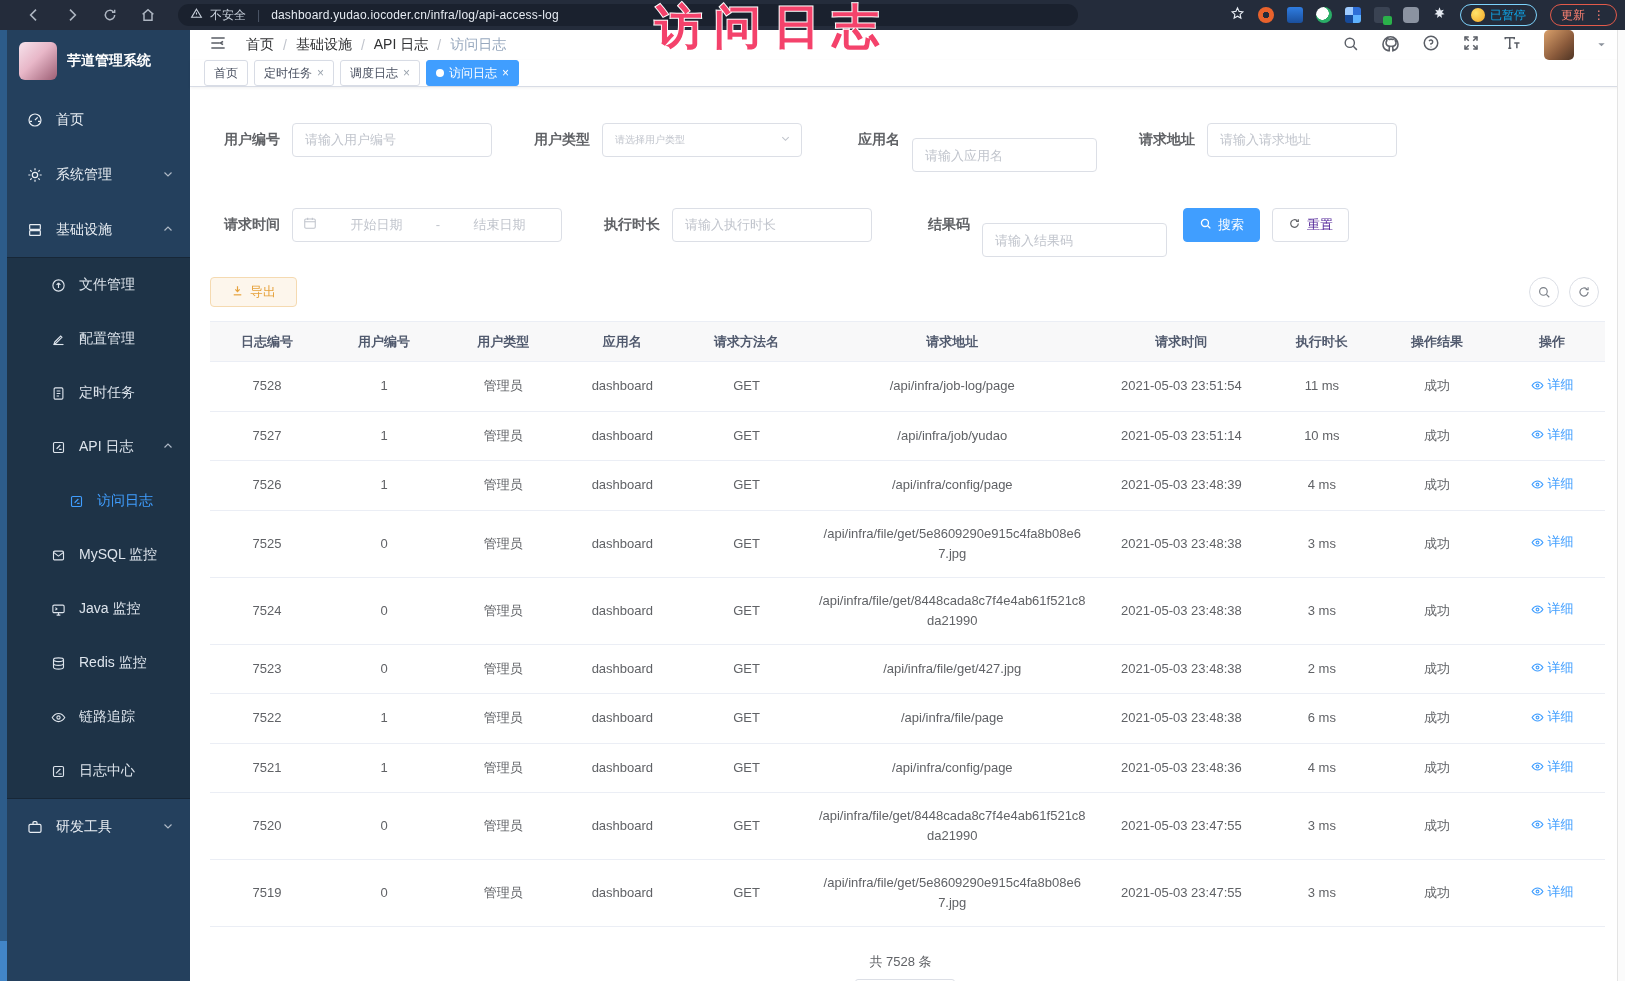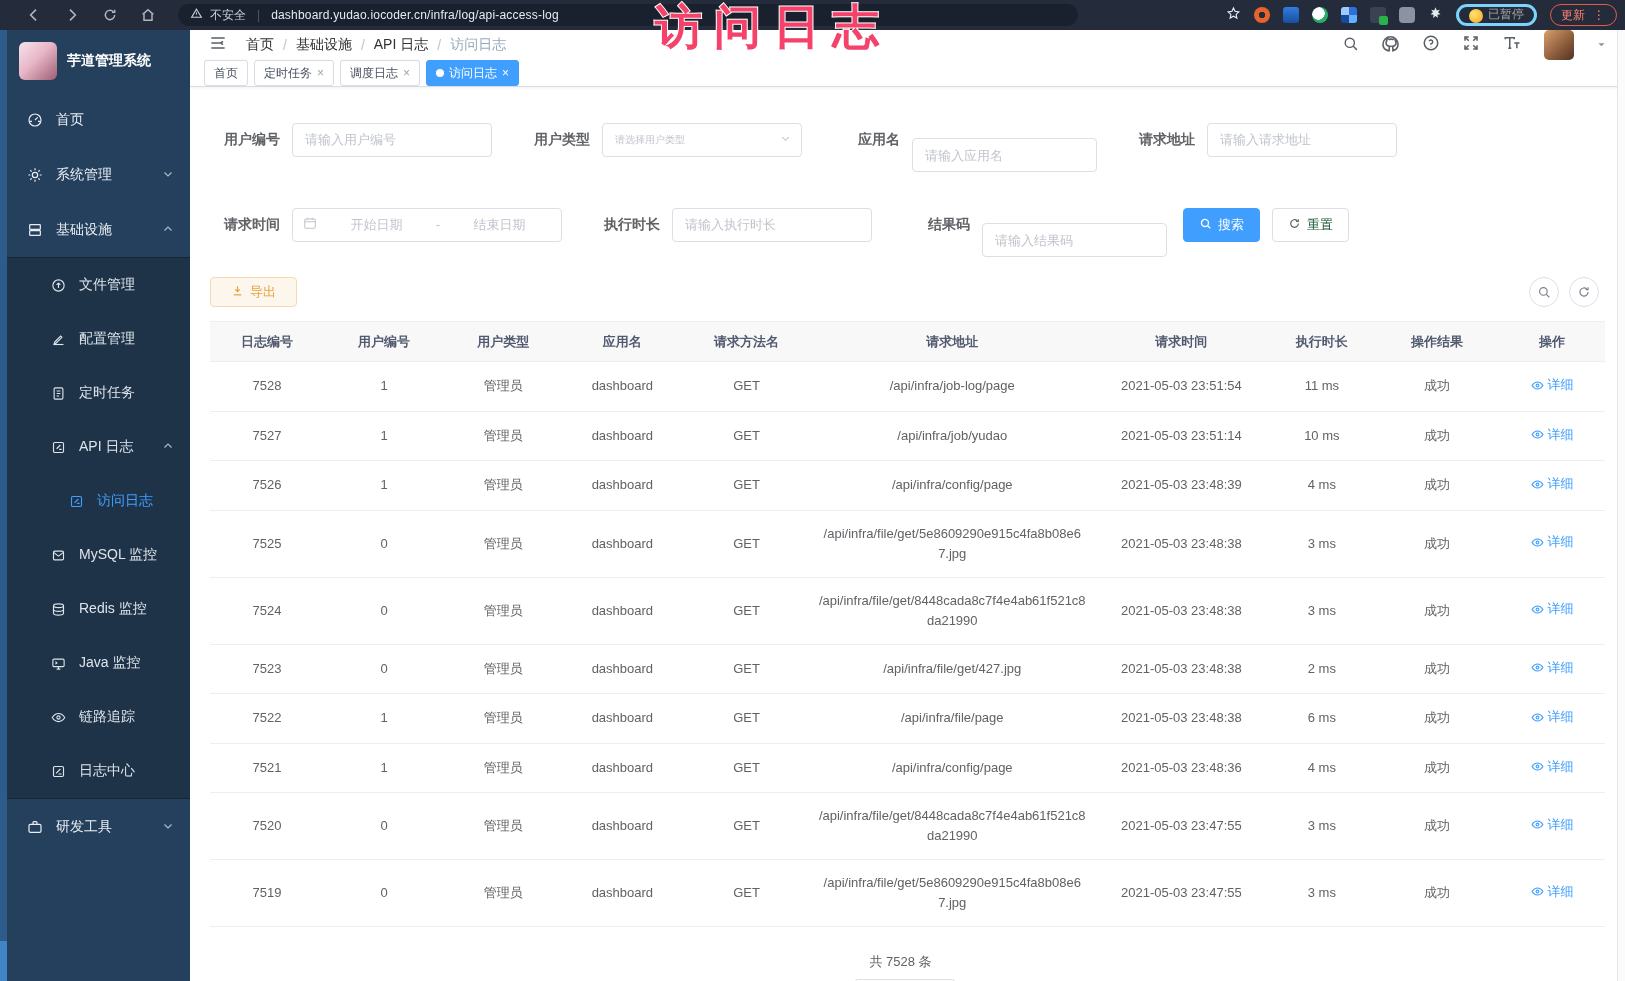--- a/index.html
+++ b/index.html
@@ -11,21 +11,21 @@
   .browser-bar { height:30px; background:#242c3b; display:flex; align-items:center; padding:0 8px; position:relative; z-index:5; }
   .bnav { display:flex; align-items:center; gap:22px; margin:0 6px 0 18px; }
   .bnav svg { display:block; }
   .address-bar { margin-left:16px; width:900px; height:22px; background:#1a212e; border-radius:11px;
     display:flex; align-items:center; padding:0 12px; gap:7px; color:#c9d1dc; font-size:12px; }
   .addr-sep { color:#4c5768; margin:0 4px; }
   .addr-url { color:#e6ebf2; letter-spacing:.2px; }
   .b-right { margin-left:auto; display:flex; align-items:center; gap:13px; }
   .ext { width:16px; height:16px; border-radius:50%; display:inline-block; }
   .pill { display:flex; align-items:center; gap:5px; height:22px; padding:0 10px; border-radius:12px; font-size:12px; }
-  .pill.paused { border:3px solid #7dd3fc; color:#a3a3a3;align-items:flex-end; }
+  .pill.paused { border:1px solid #7dd3fc; color:#0ea5e9; }
   .pill.update { border:1px solid #e25a4a; color:#ff8272; gap:8px; }
   .emoji-dot { width:14px; height:14px; border-radius:50%; background:radial-gradient(circle at 35% 35%,#ffe26b,#f5a623); }
   .kebab { color:#ff8272; font-size:12px; letter-spacing:1px; }
 
   
   .annotation { position:absolute; left:655px; top:-4px; z-index:50; font-size:47px; font-weight:800;
     letter-spacing:12px; color:#f4426b; -webkit-text-stroke:2px #ffffff; paint-order:stroke fill; }
 
   
   .app { display:flex; height:951px; position:relative; }
@@ -74,21 +74,21 @@
   .el-input { height:34px; border:1px solid #dcdfe6; border-radius:4px; padding:0 12px; font-size:13px; color:#606266;
     outline:none; background:#fff; font-family:inherit; }
   .el-input::placeholder { color:#c0c4cc; }
   .w200 { width:200px; } .w185 { width:185px;margin-top:31px; } .w190 { width:190px; }
   .el-select { width:200px; height:34px; border:1px solid #dcdfe6; border-radius:4px; padding:0 10px 0 12px;
     display:flex; align-items:center; justify-content:space-between; font-size:10px; color:#c0c4cc; background:#fff; cursor:pointer; }
   .daterange { width:270px; height:34px; border:1px solid #dcdfe6; border-radius:4px; display:flex; align-items:center;
     gap:8px; padding:0 10px; font-size:13px; color:#c0c4cc; background:#fff; }
   .daterange .ph { flex:1; text-align:center; }
   .btn { height:34px; display:inline-flex; align-items:center; gap:6px; padding:0 15px; border-radius:4px; font-size:13px;
-    cursor:pointer; border:1px solid #dcdfe6; background:#fff; color:#14532d; font-family:inherit; }
+    cursor:pointer; border:1px solid #dcdfe6; background:#fff; color:#4c1d95; font-family:inherit; }
   .btn.primary { background:#409eff; border-color:#409eff; color:#fff; }
   .btn.reset { margin-left:12px; }
   .toolbar-row { display:flex; align-items:center; margin-bottom:14px; }
   .btn.export { height:30px; padding:0 20px; background:#fdf6ec; border-color:#f5dab1; color:#e6a23c; }
   .tool-right { margin-left:auto; display:flex; align-items:center; gap:10px; padding-right:6px; }
   .circle-btn { width:30px; height:30px; border-radius:50%; border:1px solid #dcdfe6; background:#fff; display:flex;
     align-items:center; justify-content:center; color:#7a7f87; cursor:pointer; }
 
   
   table { width:100%; border-collapse:collapse; font-size:13px; color:#606266; table-layout:fixed; }
@@ -285,36 +285,36 @@
               <svg width="15" height="15" viewBox="0 0 24 24" fill="none" stroke="currentColor" stroke-width="1.8">
                 <rect x="4" y="5" width="16" height="14" rx="2"></rect>
                 <path d="m4 7 8 6 8-6"></path>
               </svg>
             </span>
           <span>MySQL 监控</span>
         </div>
         <div class="menu-item">
           <span class="mi">
               <svg width="15" height="15" viewBox="0 0 24 24" fill="none" stroke="currentColor" stroke-width="1.8">
+                <rect x="3" y="5" width="18" height="12" rx="2"></rect>
+                <path d="M9 21h6M12 17v4"></path>
+                <path d="m7 9 2.5 2L7 13"></path>
+              </svg>
+            </span>
+          <span>Java 监控</span>
+        </div>
+        <div class="menu-item">
+          <span class="mi">
+              <svg width="15" height="15" viewBox="0 0 24 24" fill="none" stroke="currentColor" stroke-width="1.8">
                 <ellipse cx="12" cy="6" rx="8" ry="3"></ellipse>
                 <path d="M4 6v6c0 1.7 3.6 3 8 3s8-1.3 8-3V6"></path>
                 <path d="M4 12v6c0 1.7 3.6 3 8 3s8-1.3 8-3v-6"></path>
               </svg>
             </span>
           <span>Redis 监控</span>
-        </div>
-        <div class="menu-item">
-          <span class="mi">
-              <svg width="15" height="15" viewBox="0 0 24 24" fill="none" stroke="currentColor" stroke-width="1.8">
-                <rect x="3" y="5" width="18" height="12" rx="2"></rect>
-                <path d="M9 21h6M12 17v4"></path>
-                <path d="m7 9 2.5 2L7 13"></path>
-              </svg>
-            </span>
-          <span>Java 监控</span>
         </div>
         <div class="menu-item">
           <span class="mi">
               <svg width="15" height="15" viewBox="0 0 24 24" fill="none" stroke="currentColor" stroke-width="1.8">
                 <path d="M2 12s4-6.5 10-6.5S22 12 22 12s-4 6.5-10 6.5S2 12 2 12z"></path>
                 <circle cx="12" cy="12" r="2.6"></circle>
               </svg>
             </span>
           <span>链路追踪</span>
         </div>

